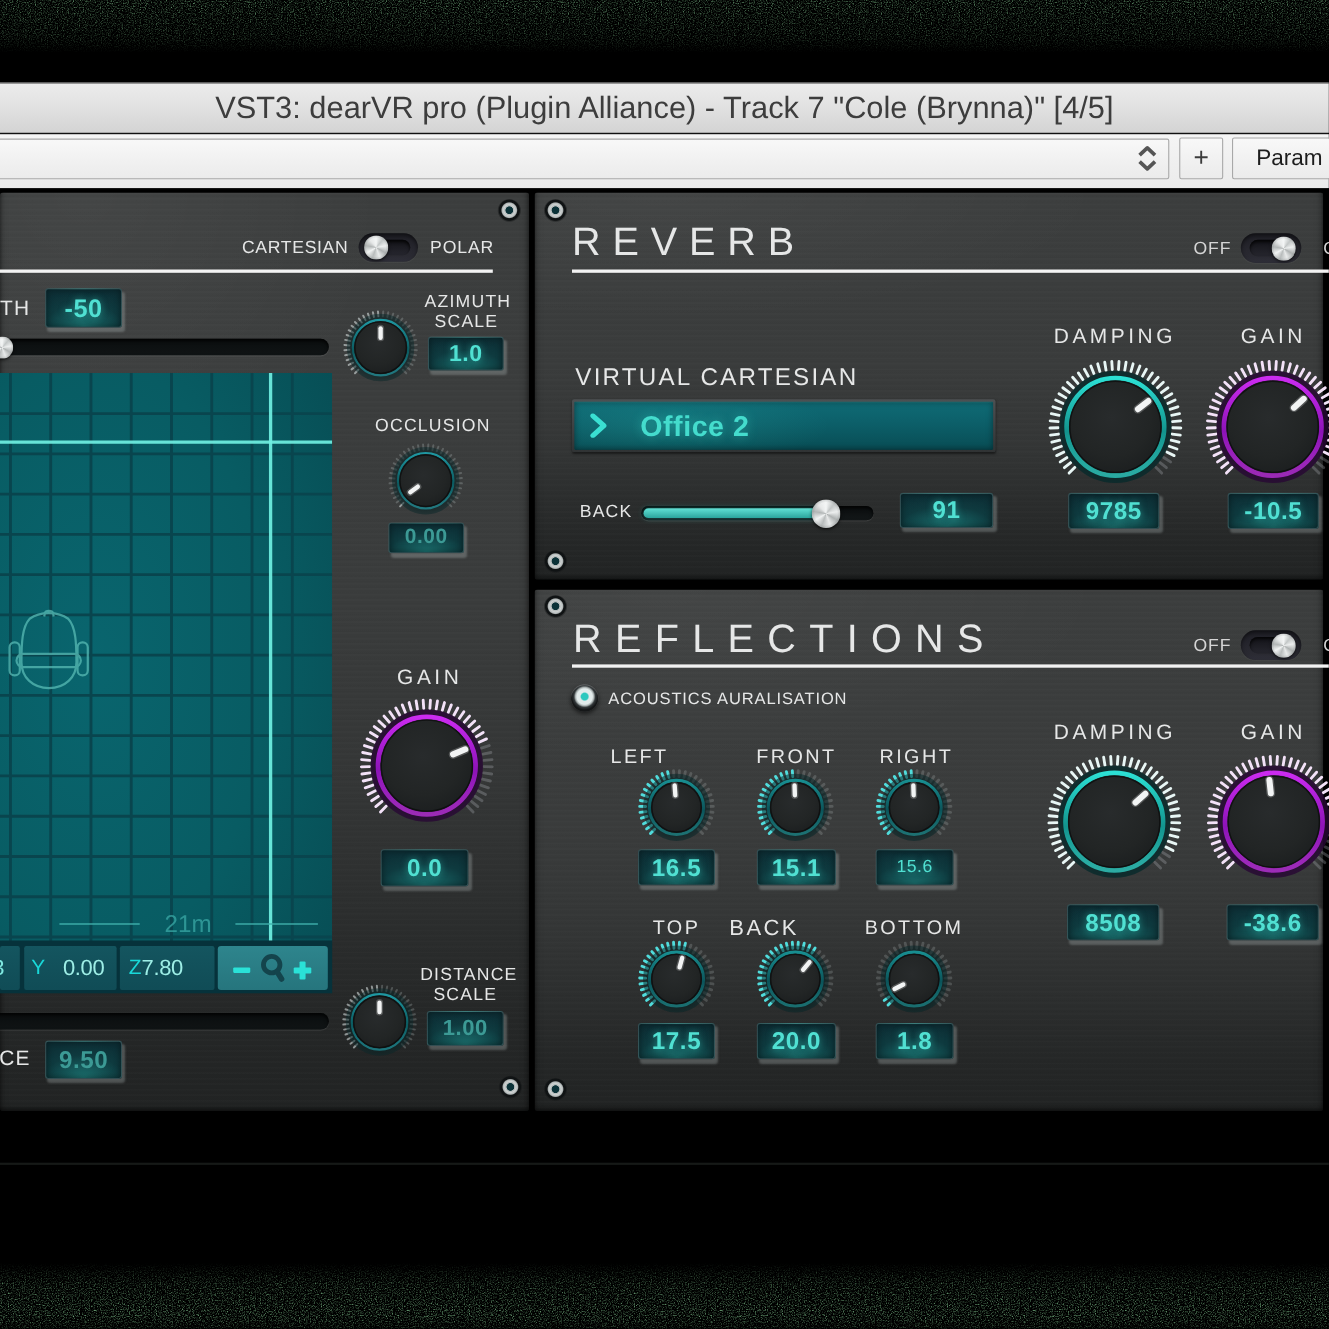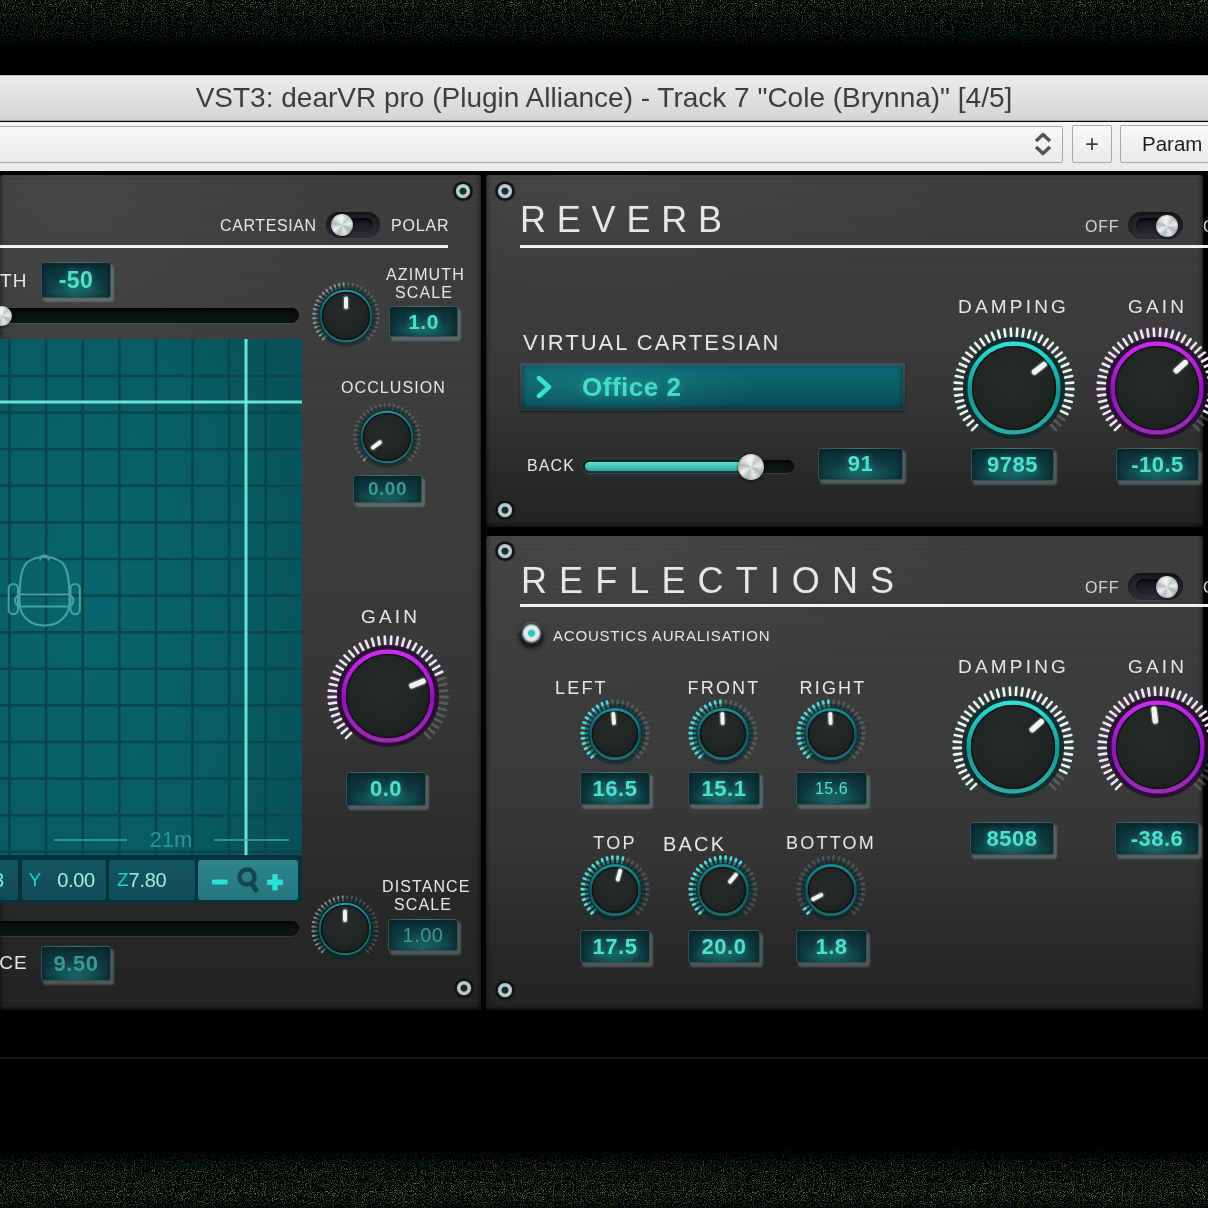--- a/index.html
+++ b/index.html
@@ -344,21 +344,21 @@
     <line x1="58.8" y1="53.1" x2="62.4" y2="55.8" stroke="rgba(195,205,205,0.26)" stroke-width="1.8" stroke-linecap="round"></line>
     <line x1="56.2" y1="56.2" x2="59.3" y2="59.3" stroke="rgba(195,205,205,0.26)" stroke-width="1.8" stroke-linecap="round"></line>
     <circle cx="36.0" cy="36.0" r="28.2" fill="none" stroke="rgba(12,42,44,0.5)" stroke-width="5"></circle>
     <circle cx="36.0" cy="36.0" r="25.1" fill="none" stroke="url(#kdsr)" stroke-width="2.2"></circle>
     <circle cx="36.0" cy="36.0" r="24" fill="url(#kdsb)"></circle>
     <circle cx="36.0" cy="36.0" r="23.5" fill="none" stroke="rgba(0,0,0,0.5)" stroke-width="1.5"></circle>
     <line x1="36.0" y1="27.0" x2="36.0" y2="18.5" stroke="rgba(255,255,255,0.22)" stroke-width="6.5" stroke-linecap="round"></line>
     <line x1="36.0" y1="27.0" x2="36.0" y2="18.5" stroke="#f2f4f4" stroke-width="4" stroke-linecap="round"></line>
   </svg>
 <div style="position:absolute;left:388px;top:919px;width:70px;height:32px;background:radial-gradient(100% 120% at 50% 100%, rgba(45,185,176,0.5) 0%, rgba(24,96,96,0.2) 52%, rgba(0,0,0,0) 82%),linear-gradient(180deg,#0d2f36 0%,#0c3137 55%,#0a2c32 100%);border:1px solid rgba(140,150,150,0.30);border-radius:3px;box-shadow:2.5px 3.5px 2px rgba(170,180,180,0.34), inset 0 0 7px rgba(0,0,0,0.45);display:flex;align-items:center;justify-content:center;">
-    <span style="font-size:20px;font-weight:normal;color:#3c9a95;letter-spacing:0.5px">1.00</span>
+    <span style="font-size:20px;font-weight:bold;color:#3c9a95;letter-spacing:0.5px">1.00</span>
   </div>
 <div class="abs" style="left:-20px;top:921px;width:319px;height:15px;border-radius:8px;
 background:linear-gradient(180deg,#0a0d0e,#101415);box-shadow:inset 0 2px 3px rgba(0,0,0,0.8),0 1px 1px rgba(255,255,255,0.10);"></div>
 <div class="lbl" style="left:-75px;top:952px;font-size:19px;letter-spacing:1px">DISTANCE</div>
 <div style="position:absolute;left:41px;top:946px;width:70px;height:35px;background:radial-gradient(100% 120% at 50% 100%, rgba(45,185,176,0.5) 0%, rgba(24,96,96,0.2) 52%, rgba(0,0,0,0) 82%),linear-gradient(180deg,#0d2f36 0%,#0c3137 55%,#0a2c32 100%);border:1px solid rgba(140,150,150,0.30);border-radius:3px;box-shadow:2.5px 3.5px 2px rgba(170,180,180,0.34), inset 0 0 7px rgba(0,0,0,0.45);display:flex;align-items:center;justify-content:center;">
     <span style="font-size:22px;font-weight:bold;color:#3c9a95;letter-spacing:0.5px">9.50</span>
   </div>
 <svg class="abs" style="left:0;top:339px" width="302" height="519" viewBox="0 0 302 519">
     <defs>
       <radialGradient id="gbg" cx="28%" cy="50%" r="95%">

